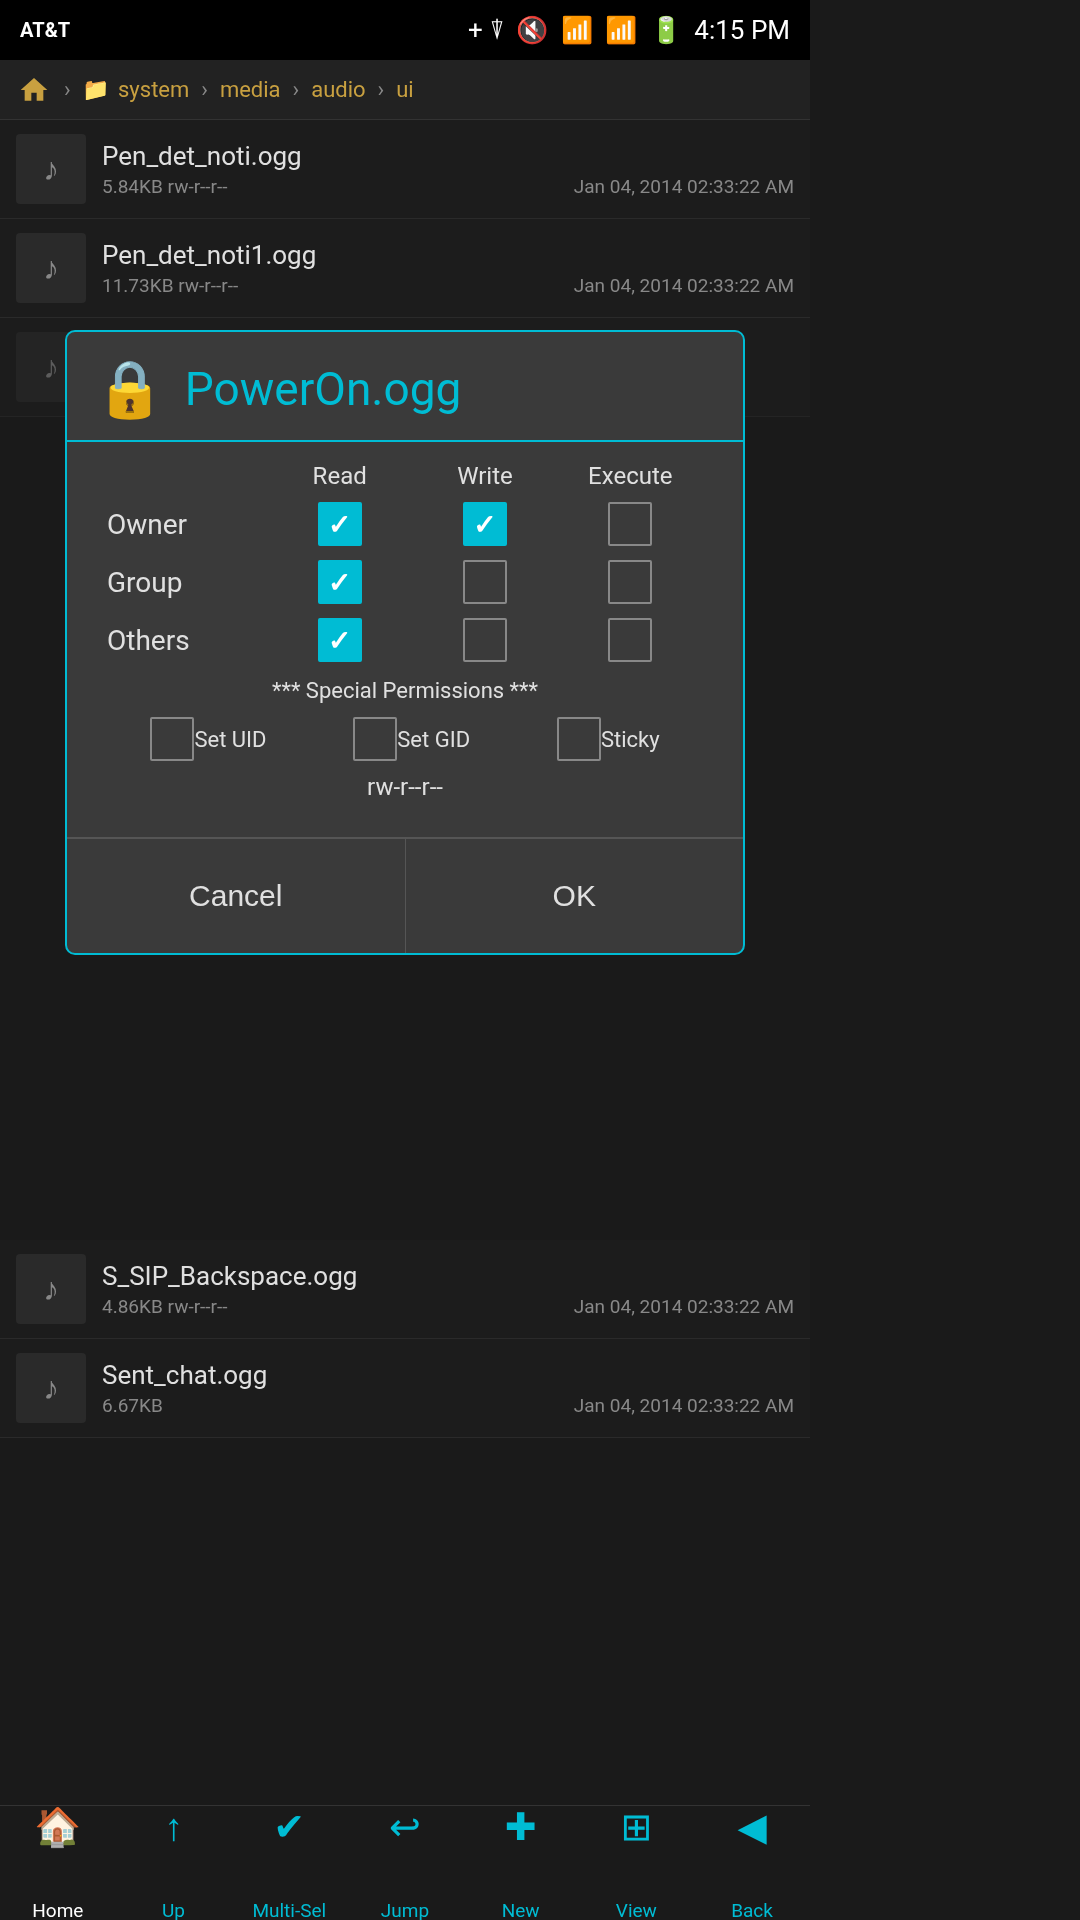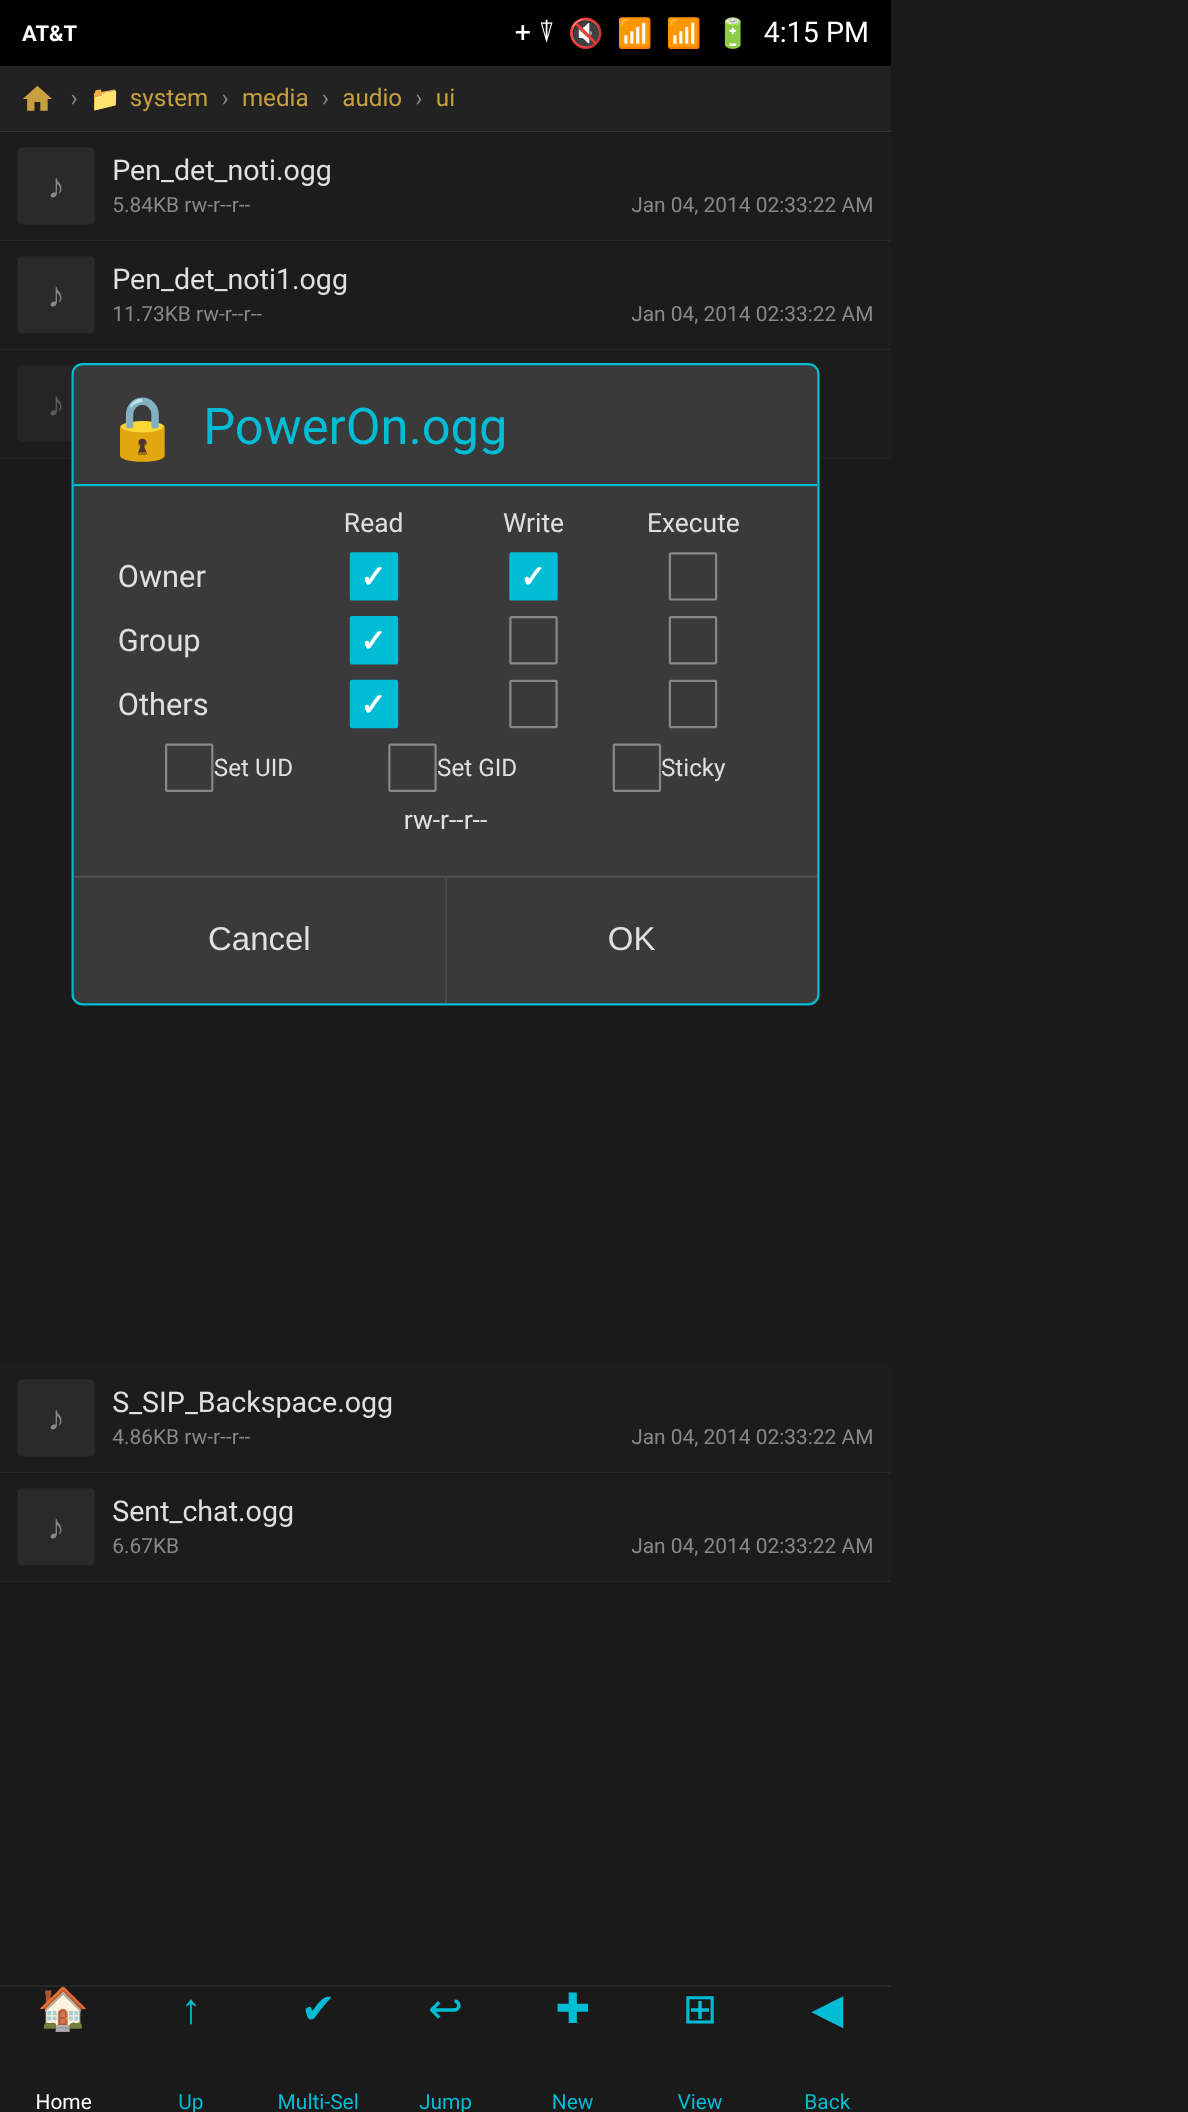--- a/index.html
+++ b/index.html
@@ -408,20 +408,21 @@
         <div class="checkbox checked"></div>
       </div>
       <div class="perm-checkbox">
         <div class="checkbox"></div>
       </div>
       <div class="perm-checkbox">
         <div class="checkbox"></div>
       </div>
     </div>
 
+    <div class="special-permissions-title">*** Special Permissions ***</div>
 
     <div class="special-perm-row">
       <div class="special-perm-item">
         <div class="checkbox"></div>
         <span class="special-perm-label">Set UID</span>
       </div>
       <div class="special-perm-item">
         <div class="checkbox"></div>
         <span class="special-perm-label">Set GID</span>
       </div>

